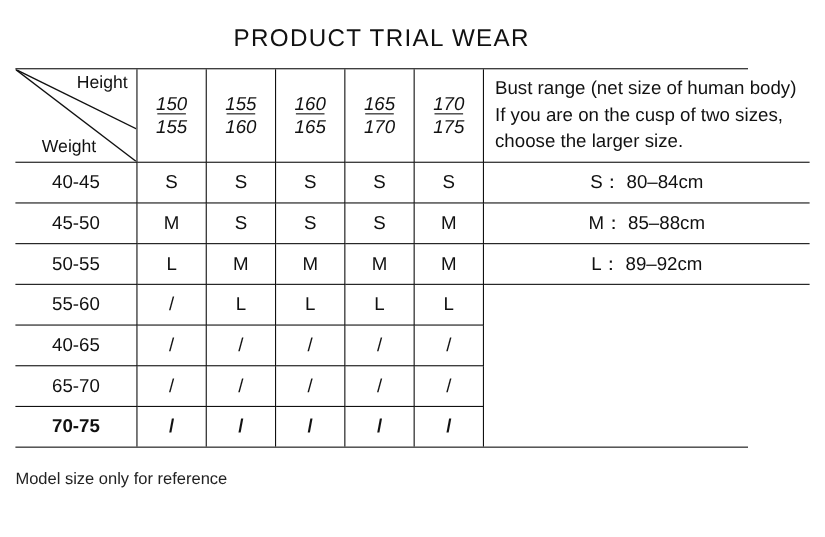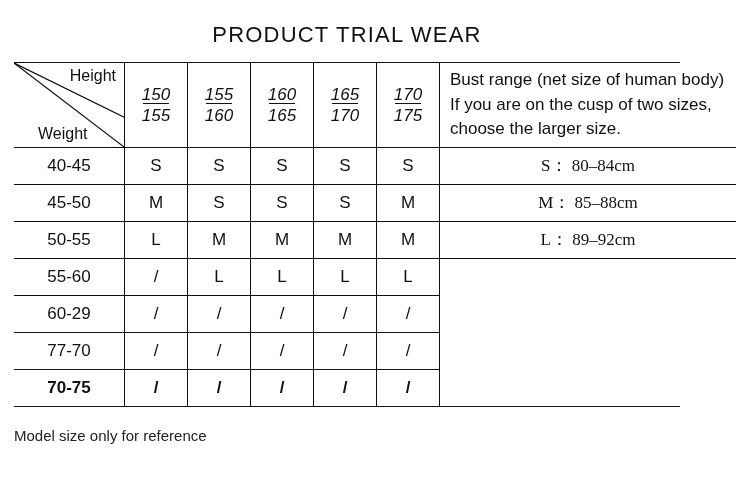--- a/index.html
+++ b/index.html
@@ -112,21 +112,20 @@
     font-size: 13.5px;
     line-height: 1.45;
     color: #111111;
     vertical-align: middle;
   }
   .bust-cell {
     text-align: center !important;
     font-size: 16px;
     color: #111111;
     vertical-align: middle;
-    font-family: Liberation Serif, serif;
   }
   .empty-cell {
     border-bottom: none !important;
   }
   .footer {
     margin: 16px 14px 0 14px;
   }
   .footer .line {
     font-size: 15px;
     color: #222222;
@@ -211,30 +210,30 @@
           <td>55-60</td>
           <td>/</td>
           <td>L</td>
           <td>L</td>
           <td>L</td>
           <td>L</td>
           <td class="bust-cell last-col empty-cell" rowspan="4"></td>
         </tr>
 
         <tr>
-          <td>60-29</td>
-          <td>/</td>
-          <td>/</td>
-          <td>/</td>
-          <td>/</td>
-          <td>/</td>
-        </tr>
-
-        <tr>
-          <td>77-70</td>
+          <td>40-65</td>
+          <td>/</td>
+          <td>/</td>
+          <td>/</td>
+          <td>/</td>
+          <td>/</td>
+        </tr>
+
+        <tr>
+          <td>65-70</td>
           <td>/</td>
           <td>/</td>
           <td>/</td>
           <td>/</td>
           <td>/</td>
         </tr>
 
         <tr>
           <td>70-75</td>
           <td>/</td>

